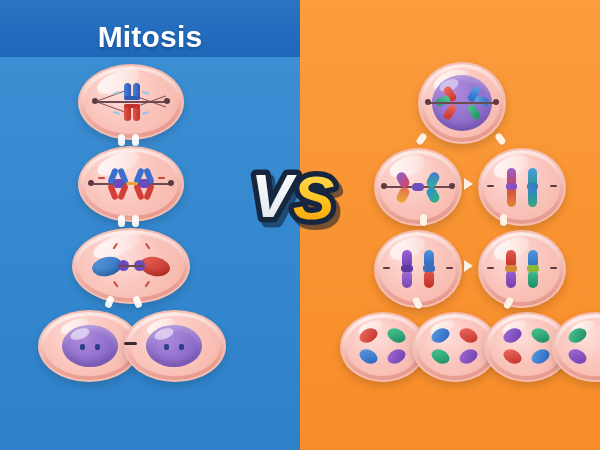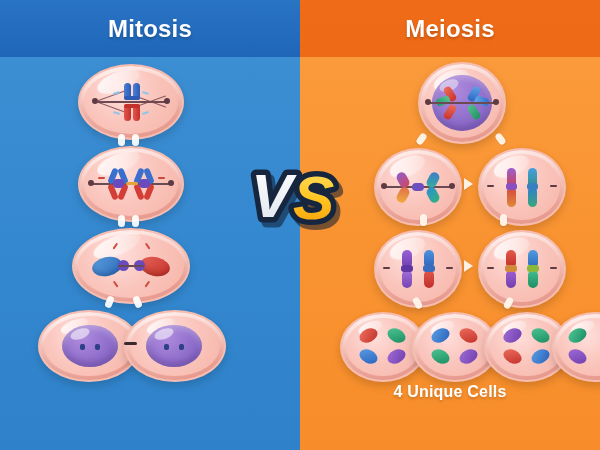--- a/index.html
+++ b/index.html
@@ -13,24 +13,24 @@
   
   .half{position:absolute;top:0;height:450px;width:300px;}
   .half.left{left:0;background:linear-gradient(180deg,#3f90d4 0%,#3488cf 55%,#2f82ca 100%);}
   .half.right{left:300px;background:linear-gradient(180deg,#fb9c3d 0%,#f99331 55%,#f78d2a 100%);}
 
   
   .header{position:absolute;top:0;height:57px;width:300px;}
   .header.left{left:0;background:linear-gradient(180deg,#2a74c4 0%,#1f66b8 100%);}
   .header.right{left:300px;background:linear-gradient(180deg,#f4742020 0%,#ef6a16 100%),#ef6a16;}
   .header h1{
-    margin:0;position:absolute;left:0;right:0;top:50%;
+    margin:8px;position:absolute;left:0;right:0;top:50%;
     transform:translateY(-50%);
     text-align:center;color:#ffffff;
-    font-size:24px;font-weight:bold;letter-spacing:.2px;
+    font-size:30px;font-weight:bold;letter-spacing:.2px;
     text-shadow:0 2px 3px rgba(0,0,0,.22);
   }
 
   
   .vs{
     position:absolute;left:249px;top:163px;width:104px;height:68px;
     z-index:40;
   }
   .vs svg{display:block;}
 
@@ -102,23 +102,20 @@
 <body>
 
 <div class="stage">
 
   <div class="half left"></div>
   <div class="half right"></div>
 
   <div class="header left">
     <h1>Mitosis</h1>
   </div>
-  <div class="header right">
-    <h1>Meiosis</h1>
-  </div>
 
   <div class="conn" style="left:118px;top:134px;">
     <i style="left:0;top:0;"></i>
       <i style="left:14px;top:0;"></i>
   </div>
 
   <div class="conn" style="left:118px;top:215px;">
     <i style="left:0;top:0;"></i>
       <i style="left:14px;top:0;"></i>
   </div>
@@ -326,21 +323,20 @@
     <div class="rod" style="left:17px;top:36px;width:19px;height:13px;border-radius:50%;background:linear-gradient(140deg,#ef6f5f,#c03029);transform:rotate(25deg);"></div>
     <div class="rod" style="left:45px;top:36px;width:19px;height:13px;border-radius:50%;background:linear-gradient(140deg,#5a9ee4,#2a62bb);transform:rotate(-25deg);"></div>
   </div>
   <div class="cell" style="left:552px;top:312px;width:82px;height:66px;">
     <div class="cyto"></div>
     <div class="gloss small"></div>
     <div class="rod" style="left:14px;top:15px;width:19px;height:13px;border-radius:50%;background:linear-gradient(140deg,#4fc795,#1a8b60);transform:rotate(-25deg);"></div>
     <div class="rod" style="left:14px;top:36px;width:19px;height:13px;border-radius:50%;background:linear-gradient(140deg,#a06cd6,#6f3fae);transform:rotate(25deg);"></div>
   </div>
 
-  <div class="caption right">4 Unique Cells</div>
 
   <div class="vs">
     <svg width="104" height="68" viewBox="0 0 104 68" xmlns="http://www.w3.org/2000/svg">
       <defs>
         <linearGradient id="gV" x1="0" y1="0" x2="0" y2="1">
           <stop offset="0%" stop-color="#ffffff"></stop>
           <stop offset="100%" stop-color="#dfe6ee"></stop>
         </linearGradient>
         <linearGradient id="gS" x1="0" y1="0" x2="0" y2="1">
           <stop offset="0%" stop-color="#ffe066"></stop>

